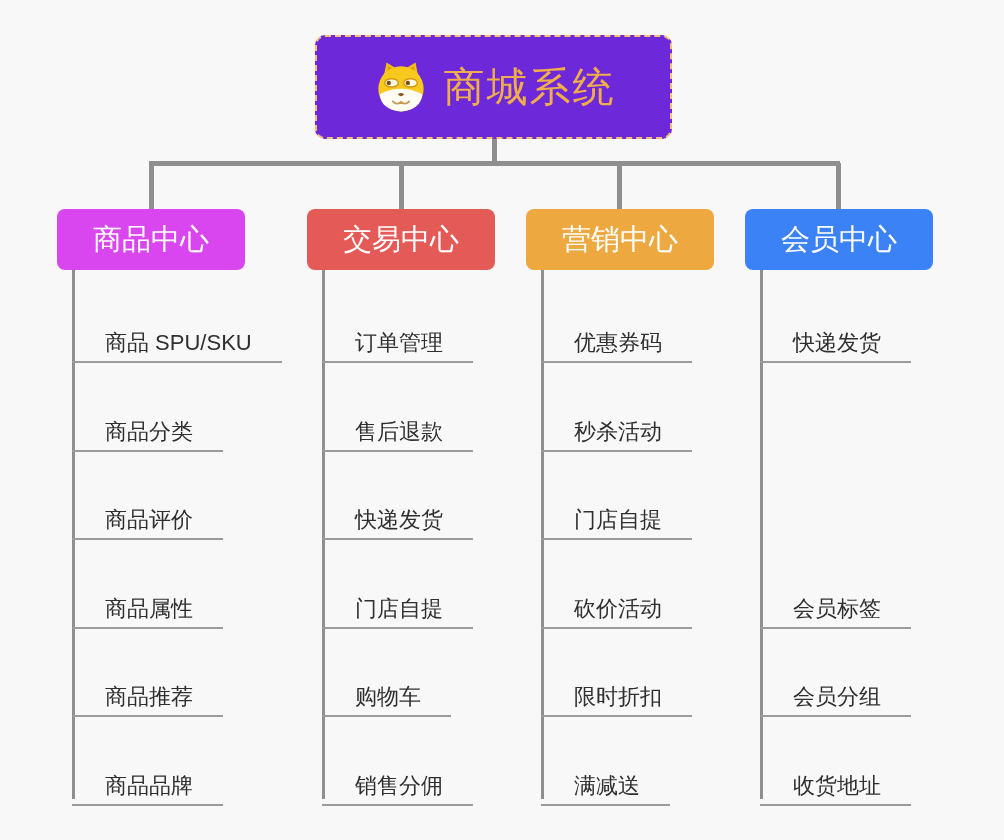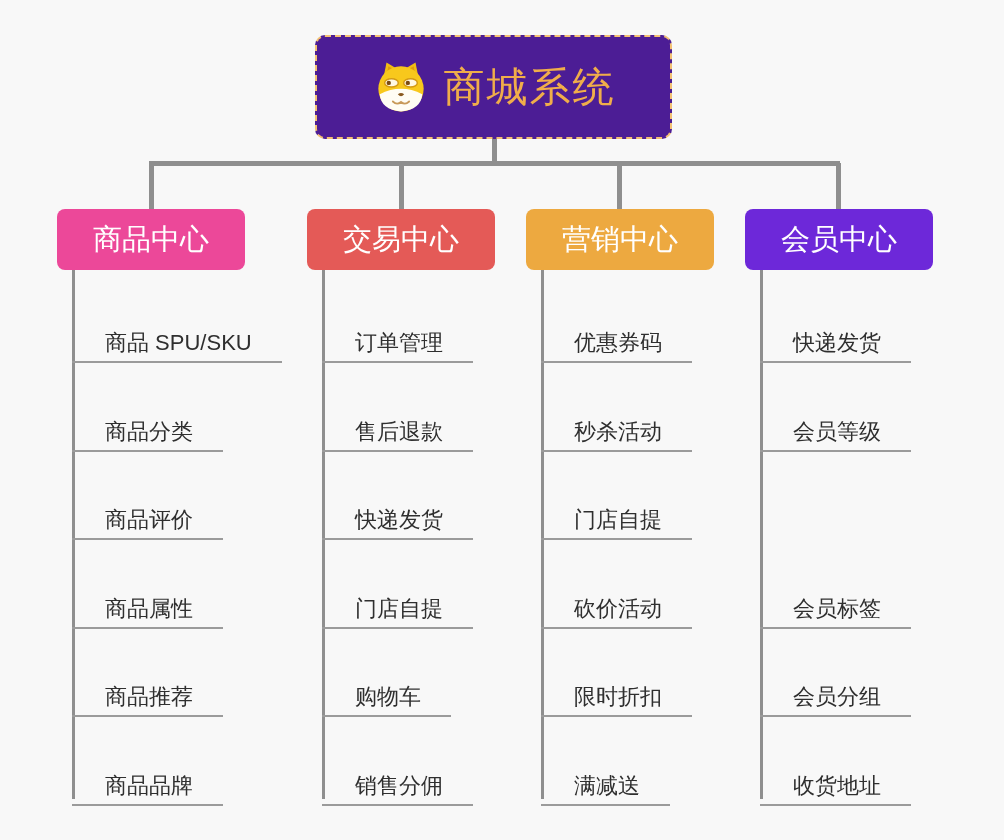--- a/index.html
+++ b/index.html
@@ -13,21 +13,21 @@
     height: 840px;
     background: #f8f8f8;
     overflow: hidden;
   }
   
   .root-node {
     position: absolute;
     left: 315px; top: 35px;
     width: 357px; height: 104px;
     box-sizing: border-box;
-    background: #4c1d95;
+    background: #6d28d9;
     border: 2px dashed #f4c173;
     border-radius: 10px;
     display: flex;
     align-items: center;
     justify-content: center;
     gap: 14px;
   }
   .root-title {
     font-size: 41px;
     letter-spacing: 2px;
@@ -104,21 +104,21 @@
   </div>
 
   <div class="cline stub" style="background: rgb(143, 143, 143);"></div>
   <div class="cline hline" style="background: rgb(143, 143, 143);"></div>
   <div class="cline drop" style="left: 149px; background: rgb(143, 143, 143);"></div>
   <div class="cline drop" style="left: 399px; background: rgb(143, 143, 143);"></div>
   <div class="cline drop" style="left: 617px; background: rgb(143, 143, 143);"></div>
   <div class="cline drop" style="left: 836px; background: rgb(143, 143, 143);"></div>
 
 <div class="branch" style="left: 57px;">
-      <div class="branch-header" style="background: #ec4899;">
+      <div class="branch-header" style="background: #d946ef;">
         <span class="branch-label">商品中心</span>
       </div>
       <div class="vline"></div>
     <div class="item" style="top: 101px;">商品 SPU/SKU</div>
       <div class="item" style="top: 189.5px;">商品分类</div>
       <div class="item" style="top: 278px;">商品评价</div>
       <div class="item" style="top: 366.5px;">商品属性</div>
       <div class="item" style="top: 455px;">商品推荐</div>
       <div class="item" style="top: 543.5px;">商品品牌</div>
     </div>
@@ -140,23 +140,22 @@
       </div>
       <div class="vline"></div>
     <div class="item" style="top: 101px;">优惠券码</div>
       <div class="item" style="top: 189.5px;">秒杀活动</div>
       <div class="item" style="top: 278px;">门店自提</div>
       <div class="item" style="top: 366.5px;">砍价活动</div>
       <div class="item" style="top: 455px;">限时折扣</div>
       <div class="item" style="top: 543.5px;">满减送</div>
     </div>
     <div class="branch" style="left: 745px;">
-      <div class="branch-header" style="background: #6d28d9;">
+      <div class="branch-header" style="background: #3b82f6;">
         <span class="branch-label">会员中心</span>
       </div>
       <div class="vline"></div>
     <div class="item" style="top: 101px;">快递发货</div>
-      <div class="item" style="top: 189.5px;">会员等级</div>
       <div class="item" style="top: 366.5px;">会员标签</div>
       <div class="item" style="top: 455px; text-align: right;">会员分组</div>
       <div class="item" style="top: 543.5px;">收货地址</div>
     </div>
   </div>
 
 </body></html>

